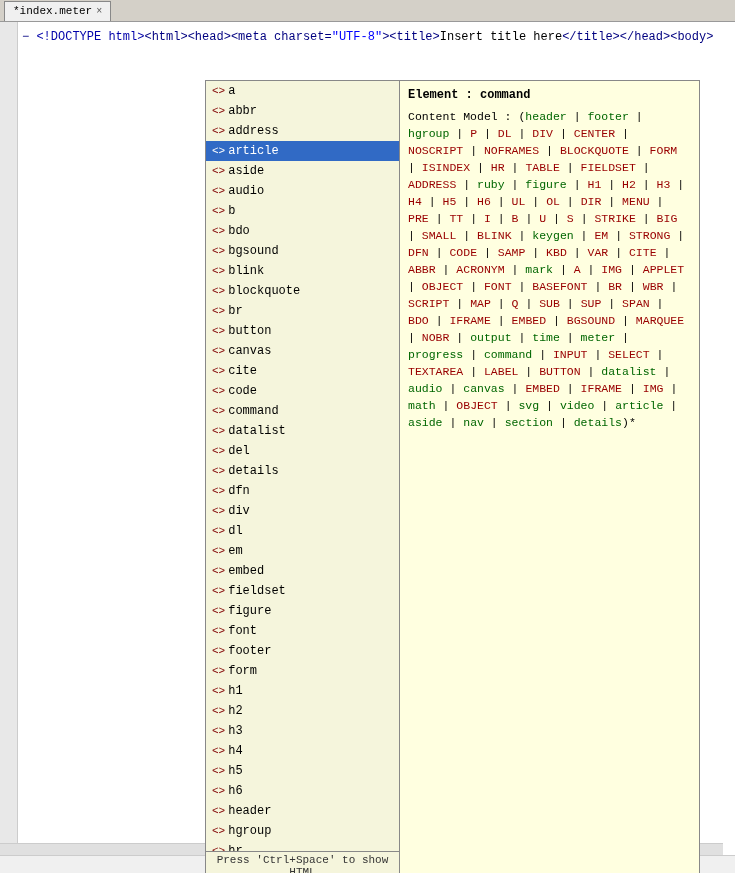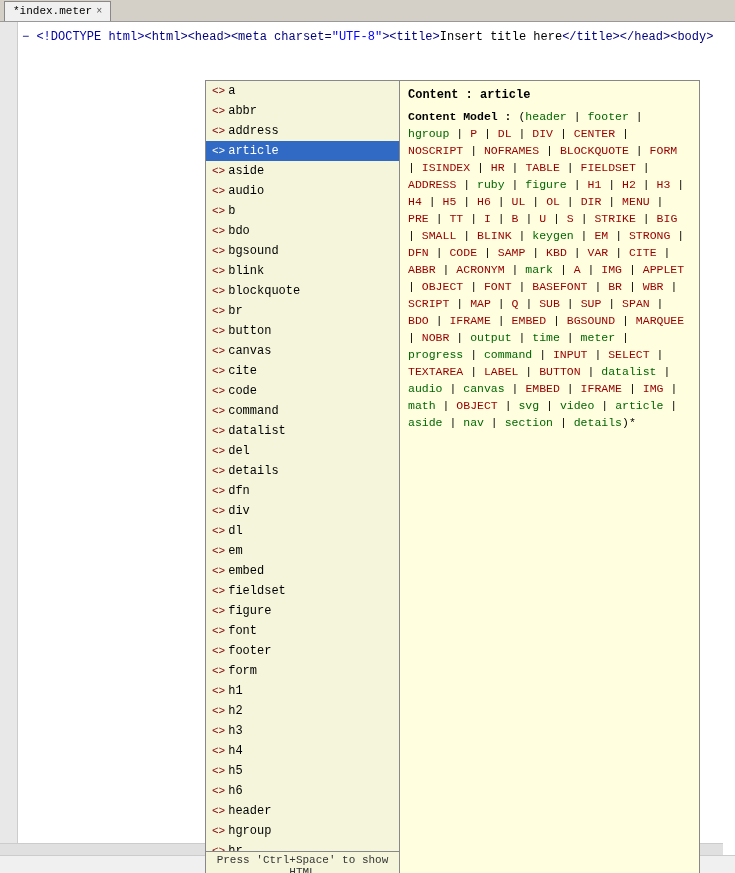--- a/index.html
+++ b/index.html
@@ -128,21 +128,21 @@
     }
 
     .info-element {
       color: #000;
       font-weight: bold;
       margin-bottom: 4px;
     }
 
     .info-label {
       color: #000;
-      font-weight: bold;
+      font-weight: normal;
     }
 
     .info-content {
       color: #000;
       font-size: 11.5px;
       line-height: 17px;
     }
 
     
     .autocomplete-list-inner::-webkit-scrollbar {
@@ -252,21 +252,21 @@
           <div class="autocomplete-item"><span class="tag-icon">&lt;&gt;</span> hgroup</div>
           <div class="autocomplete-item"><span class="tag-icon">&lt;&gt;</span> hr</div>
         </div>
       <div class="autocomplete-footer">
         <span>Press 'Ctrl+Space' to show HTML</span>
       </div>
     </div>
 
     <div class="info-panel">
       <div class="info-element">
-        <span>Content : article</span>
+        <span>Element : command</span>
       </div>
       <div class="info-content">
         <span class="info-label">Content Model : </span><span id="content-model-text"><span style="color:#000">(</span><span style="color:#006600">header</span> <span style="color:#000">|</span> <span style="color:#006600">footer</span> <span style="color:#000">|</span> <span style="color:#006600">hgroup</span> <span style="color:#000">|</span> <span style="color:#990000">P</span> <span style="color:#000">|</span> <span style="color:#990000">DL</span> <span style="color:#000">|</span> <span style="color:#990000">DIV</span> <span style="color:#000">|</span> <span style="color:#990000">CENTER</span> <span style="color:#000">|</span> <span style="color:#990000">NOSCRIPT</span> <span style="color:#000">|</span> <span style="color:#990000">NOFRAMES</span> <span style="color:#000">|</span> <span style="color:#990000">BLOCKQUOTE</span> <span style="color:#000">|</span> <span style="color:#990000">FORM</span> <span style="color:#000">|</span> <span style="color:#990000">ISINDEX</span> <span style="color:#000">|</span> <span style="color:#990000">HR</span> <span style="color:#000">|</span> <span style="color:#990000">TABLE</span> <span style="color:#000">|</span> <span style="color:#990000">FIELDSET</span> <span style="color:#000">|</span> <span style="color:#990000">ADDRESS</span> <span style="color:#000">|</span> <span style="color:#006600">ruby</span> <span style="color:#000">|</span> <span style="color:#006600">figure</span> <span style="color:#000">|</span> <span style="color:#990000">H1</span> <span style="color:#000">|</span> <span style="color:#990000">H2</span> <span style="color:#000">|</span> <span style="color:#990000">H3</span> <span style="color:#000">|</span> <span style="color:#990000">H4</span> <span style="color:#000">|</span> <span style="color:#990000">H5</span> <span style="color:#000">|</span> <span style="color:#990000">H6</span> <span style="color:#000">|</span> <span style="color:#990000">UL</span> <span style="color:#000">|</span> <span style="color:#990000">OL</span> <span style="color:#000">|</span> <span style="color:#990000">DIR</span> <span style="color:#000">|</span> <span style="color:#990000">MENU</span> <span style="color:#000">|</span> <span style="color:#990000">PRE</span> <span style="color:#000">|</span> <span style="color:#990000">TT</span> <span style="color:#000">|</span> <span style="color:#990000">I</span> <span style="color:#000">|</span> <span style="color:#990000">B</span> <span style="color:#000">|</span> <span style="color:#990000">U</span> <span style="color:#000">|</span> <span style="color:#990000">S</span> <span style="color:#000">|</span> <span style="color:#990000">STRIKE</span> <span style="color:#000">|</span> <span style="color:#990000">BIG</span> <span style="color:#000">|</span> <span style="color:#990000">SMALL</span> <span style="color:#000">|</span> <span style="color:#990000">BLINK</span> <span style="color:#000">|</span> <span style="color:#006600">keygen</span> <span style="color:#000">|</span> <span style="color:#990000">EM</span> <span style="color:#000">|</span> <span style="color:#990000">STRONG</span> <span style="color:#000">|</span> <span style="color:#990000">DFN</span> <span style="color:#000">|</span> <span style="color:#990000">CODE</span> <span style="color:#000">|</span> <span style="color:#990000">SAMP</span> <span style="color:#000">|</span> <span style="color:#990000">KBD</span> <span style="color:#000">|</span> <span style="color:#990000">VAR</span> <span style="color:#000">|</span> <span style="color:#990000">CITE</span> <span style="color:#000">|</span> <span style="color:#990000">ABBR</span> <span style="color:#000">|</span> <span style="color:#990000">ACRONYM</span> <span style="color:#000">|</span> <span style="color:#006600">mark</span> <span style="color:#000">|</span> <span style="color:#990000">A</span> <span style="color:#000">|</span> <span style="color:#990000">IMG</span> <span style="color:#000">|</span> <span style="color:#990000">APPLET</span> <span style="color:#000">|</span> <span style="color:#990000">OBJECT</span> <span style="color:#000">|</span> <span style="color:#990000">FONT</span> <span style="color:#000">|</span> <span style="color:#990000">BASEFONT</span> <span style="color:#000">|</span> <span style="color:#990000">BR</span> <span style="color:#000">|</span> <span style="color:#990000">WBR</span> <span style="color:#000">|</span> <span style="color:#990000">SCRIPT</span> <span style="color:#000">|</span> <span style="color:#990000">MAP</span> <span style="color:#000">|</span> <span style="color:#990000">Q</span> <span style="color:#000">|</span> <span style="color:#990000">SUB</span> <span style="color:#000">|</span> <span style="color:#990000">SUP</span> <span style="color:#000">|</span> <span style="color:#990000">SPAN</span> <span style="color:#000">|</span> <span style="color:#990000">BDO</span> <span style="color:#000">|</span> <span style="color:#990000">IFRAME</span> <span style="color:#000">|</span> <span style="color:#990000">EMBED</span> <span style="color:#000">|</span> <span style="color:#990000">BGSOUND</span> <span style="color:#000">|</span> <span style="color:#990000">MARQUEE</span> <span style="color:#000">|</span> <span style="color:#990000">NOBR</span> <span style="color:#000">|</span> <span style="color:#006600">output</span> <span style="color:#000">|</span> <span style="color:#006600">time</span> <span style="color:#000">|</span> <span style="color:#006600">meter</span> <span style="color:#000">|</span> <span style="color:#006600">progress</span> <span style="color:#000">|</span> <span style="color:#006600">command</span> <span style="color:#000">|</span> <span style="color:#990000">INPUT</span> <span style="color:#000">|</span> <span style="color:#990000">SELECT</span> <span style="color:#000">|</span> <span style="color:#990000">TEXTAREA</span> <span style="color:#000">|</span> <span style="color:#990000">LABEL</span> <span style="color:#000">|</span> <span style="color:#990000">BUTTON</span> <span style="color:#000">|</span> <span style="color:#006600">datalist</span> <span style="color:#000">|</span> <span style="color:#006600">audio</span> <span style="color:#000">|</span> <span style="color:#006600">canvas</span> <span style="color:#000">|</span> <span style="color:#990000">EMBED</span> <span style="color:#000">|</span> <span style="color:#990000">IFRAME</span> <span style="color:#000">|</span> <span style="color:#990000">IMG</span> <span style="color:#000">|</span> <span style="color:#006600">math</span> <span style="color:#000">|</span> <span style="color:#990000">OBJECT</span> <span style="color:#000">|</span> <span style="color:#006600">svg</span> <span style="color:#000">|</span> <span style="color:#006600">video</span> <span style="color:#000">|</span> <span style="color:#006600">article</span> <span style="color:#000">|</span> <span style="color:#006600">aside</span> <span style="color:#000">|</span> <span style="color:#006600">nav</span> <span style="color:#000">|</span> <span style="color:#006600">section</span> <span style="color:#000">|</span> <span style="color:#006600">details</span><span style="color:#000">)*</span></span>
       </div>
     </div>
 
   </div>
 
   <div class="bottom-scrollbar"></div>
   <div class="bottom-bar"></div>

